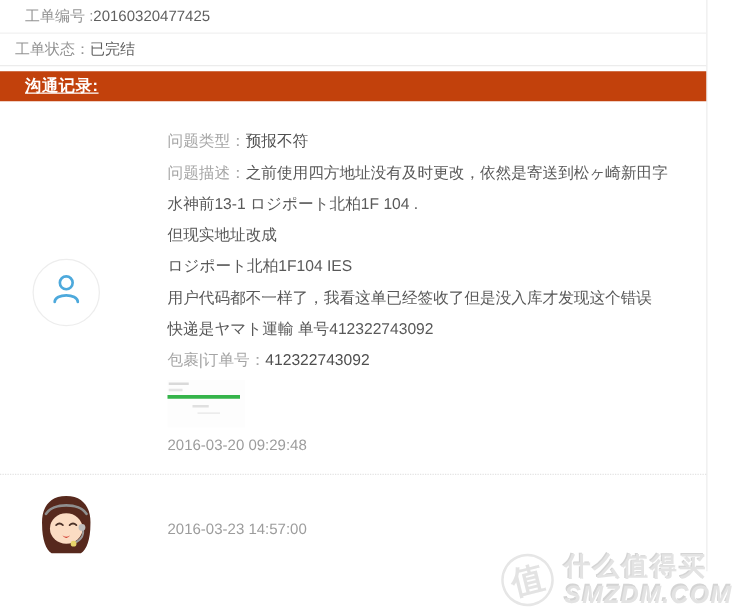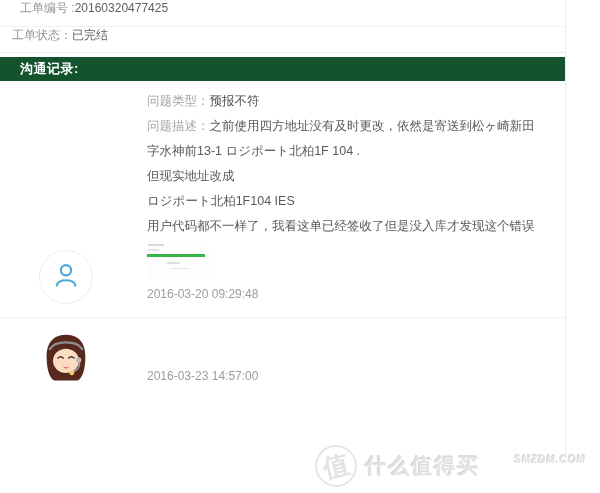--- a/index.html
+++ b/index.html
@@ -11,40 +11,41 @@
     position:relative; overflow:hidden;
     -webkit-font-smoothing:antialiased;
   }
   .panel {
     width:566px; min-height:457px;
     border-right:1px solid #ededed;
     background:#fff;
   }
   
   .hdr-row {
-    display:flex; justify-content:space-between; 
+    display:flex; justify-content:space-between; align-items:center;
     height:27px; padding:0 12px 0 20px;
     font-size:12px; color:#666;
     border-bottom:1px solid #f1f1f1;
   }
   .hdr-row.row2 { height:26px; border-bottom:1px solid #ececec;padding-left:12px; }
   .hdr-lbl { color:#949494; }
   .hdr-val { color:#5f5f5f; }
   
   .section-bar {
     margin-top:4px;
-    background:#14532d;
+    background:#c2410c;
     color:#fff;
     height:24px; line-height:24px;
     padding-left:20px;
     font-size:13px; font-weight:bold;
     letter-spacing:0.5px;
+    text-decoration:underline;
   }
   
-  .msg { display:flex; align-items:flex-end; padding:8px 0 0 26px;margin-left:13px; }
+  .msg { display:flex; align-items:center; padding:20px 0 0 26px; }
   .avatar-col { width:108px; flex-shrink:0; }
   .avatar-circle {
     width:54px; height:54px; border-radius:50%;
     border:1px solid #ededed;
     display:flex; align-items:center; justify-content:center;
     background:#fff;
   }
   .agent-avatar { width:54px; height:54px; }
   .msg-body {
     flex:1; padding-right:22px;
@@ -74,23 +75,23 @@
     color:#e3e3e3; pointer-events:none;
   }
   .wm-logo {
     width:42px; height:42px; border:2px solid #e6e6e6; border-radius:50%;
     display:flex; align-items:center; justify-content:center;
     font-size:26px; font-weight:bold; color:#e3e3e3;
     transform:rotate(-14deg);
     text-shadow:1px 1px 0 #fff;
     flex-shrink:0;
   }
-  .wm-text { display:flex; flex-direction:row; line-height:1.1;gap:34px; }
+  .wm-text { display:flex; flex-direction:column; line-height:1.1; }
   .wm-name   { font-size:21px; font-weight:bold; letter-spacing:2px; text-shadow:1px 1px 0 #fff, -1px -1px 0 #d4d4d4; }
-  .wm-domain { font-size:10px; font-weight:bold; letter-spacing:1px; font-style:italic; text-shadow:1px 1px 0 #fff, -1px -1px 0 #d4d4d4; }
+  .wm-domain { font-size:20px; font-weight:bold; letter-spacing:1px; font-style:italic; text-shadow:1px 1px 0 #fff, -1px -1px 0 #d4d4d4; }
 </style>
 </head>
 <body>
 
 <div class="panel">
 
   <div class="hdr-row row1">
     <div>
       <span class="hdr-lbl">工单编号 :</span><span class="hdr-val">20160320477425</span>
     </div>
@@ -120,20 +121,24 @@
     <div class="msg-body">
       <div class="msg-line">
         <span class="fld-lbl">问题类型：</span><span class="fld-val">预报不符</span>
       </div>
       <div class="msg-line">
         <span class="fld-lbl">问题描述：</span><span>之前使用四方地址没有及时更改，依然是寄送到松ヶ崎新田字水神前13-1 ロジポート北柏1F 104 .</span>
       </div>
       <div class="msg-line">但现实地址改成</div>
       <div class="msg-line">ロジポート北柏1F104 IES</div>
       <div class="msg-line">用户代码都不一样了，我看这单已经签收了但是没入库才发现这个错误</div>
+      <div class="msg-line">快递是ヤマト運輸 单号412322743092</div>
+      <div class="msg-line">
+        <span class="fld-lbl">包裹|订单号：</span><span class="fld-val">412322743092</span>
+      </div>
       <div class="attachment">
         <div class="a1"></div>
         <div class="a2"></div>
         <div class="ag"></div>
         <div class="a3"></div>
         <div class="a4"></div>
       </div>
       <div class="timestamp">2016-03-20 09:29:48</div>
     </div>
   </div>

